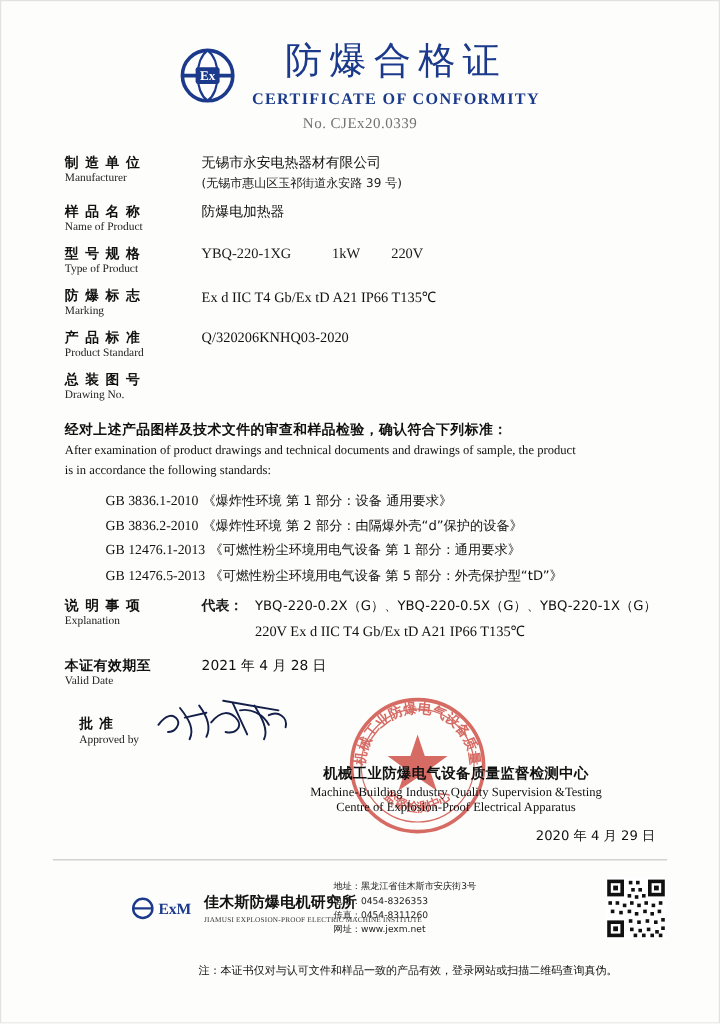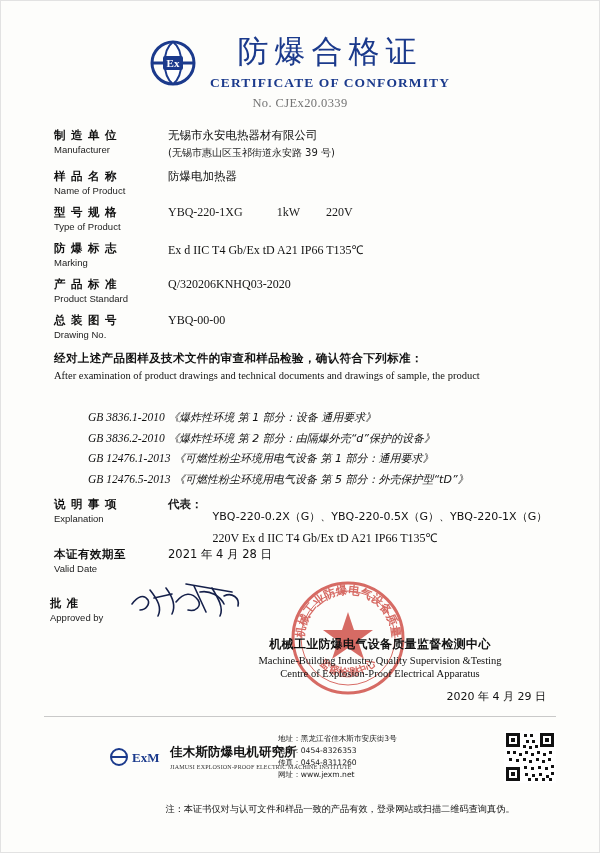--- a/index.html
+++ b/index.html
@@ -91,21 +91,21 @@
     font-size: 11.5px;
     font-weight: bold;
     color: #111;
     letter-spacing: 0.5px;
     white-space: nowrap;
   }
   .label-cn.spread {
     letter-spacing: 5.5px;
   }
   .label-en {
-    font-family: Liberation Sans, sans-serif;
+    font-family: Liberation Serif, serif;
     font-size: 9.5px;
     color: #222;
     margin-top: 1px;
     white-space: nowrap;
   }
   .value {
     flex: 1 1 auto;
     padding-left: 18px;
   }
   .value-main {
@@ -158,21 +158,20 @@
     top: 410px;
     left: 88px;
     width: 470px;
   }
   .std-item {
     font-family: "DejaVu Sans", sans-serif;
     font-size: 11px;
     color: #111;
     margin-bottom: 5.5px;
     white-space: nowrap;
-    font-style: italic;
   }
   .std-code {
     font-family: "Liberation Serif", serif;
     font-size: 11.5px;
   }
 
   
   .explanation {
     position: absolute;
     top: 497px;
@@ -189,41 +188,40 @@
     white-space: nowrap;
   }
   .exp-body {
     padding-left: 10px;
   }
   .exp-line {
     font-family: "DejaVu Sans", sans-serif;
     font-size: 11px;
     color: #111;
     white-space: nowrap;
-    margin-top: 12px;
   }
   .exp-line.second {
     margin-top: 5px;
     font-family: "Liberation Serif", serif;
     font-size: 12px;
   }
 
   
   .valid {
     position: absolute;
     top: 547px;
     left: 54px;
     width: 500px;
     display: flex;
     align-items: flex-start;
   }
   .approved {
     position: absolute;
     top: 596px;
-    left: 50px;
+    left: 66px;
     width: 500px;
     display: flex;
     align-items: center;
   }
   .sig {
     position: absolute;
     left: 128px;
     top: 578px;
     width: 120px;
     height: 48px;
@@ -431,29 +429,27 @@
       <div class="value">
         <div class="value-main serif">Q/320206KNHQ03-2020</div>
       </div>
     </div>
 
     <div class="field-row">
       <div class="label">
         <div class="label-cn spread">总装图号</div>
         <div class="label-en">Drawing No.</div>
       </div>
-      <div class="value">
-        <div class="value-main serif">YBQ-00-00</div>
-      </div>
     </div>
   </div>
 
   <div class="para">
     <div class="para-cn">经对上述产品图样及技术文件的审查和样品检验，确认符合下列标准：</div>
     <div class="para-en">After examination of product drawings and technical documents and drawings of sample, the product</div>
+    <div class="para-en">is in accordance the following standards:</div>
   </div>
 
   <div class="standards">
     <div class="std-item">
       <span class="std-code">GB 3836.1-2010</span>
       <span>《爆炸性环境  第 1 部分：设备  通用要求》</span>
     </div>
     <div class="std-item">
       <span class="std-code">GB 3836.2-2010</span>
       <span>《爆炸性环境  第 2 部分：由隔爆外壳“d”保护的设备》</span>

